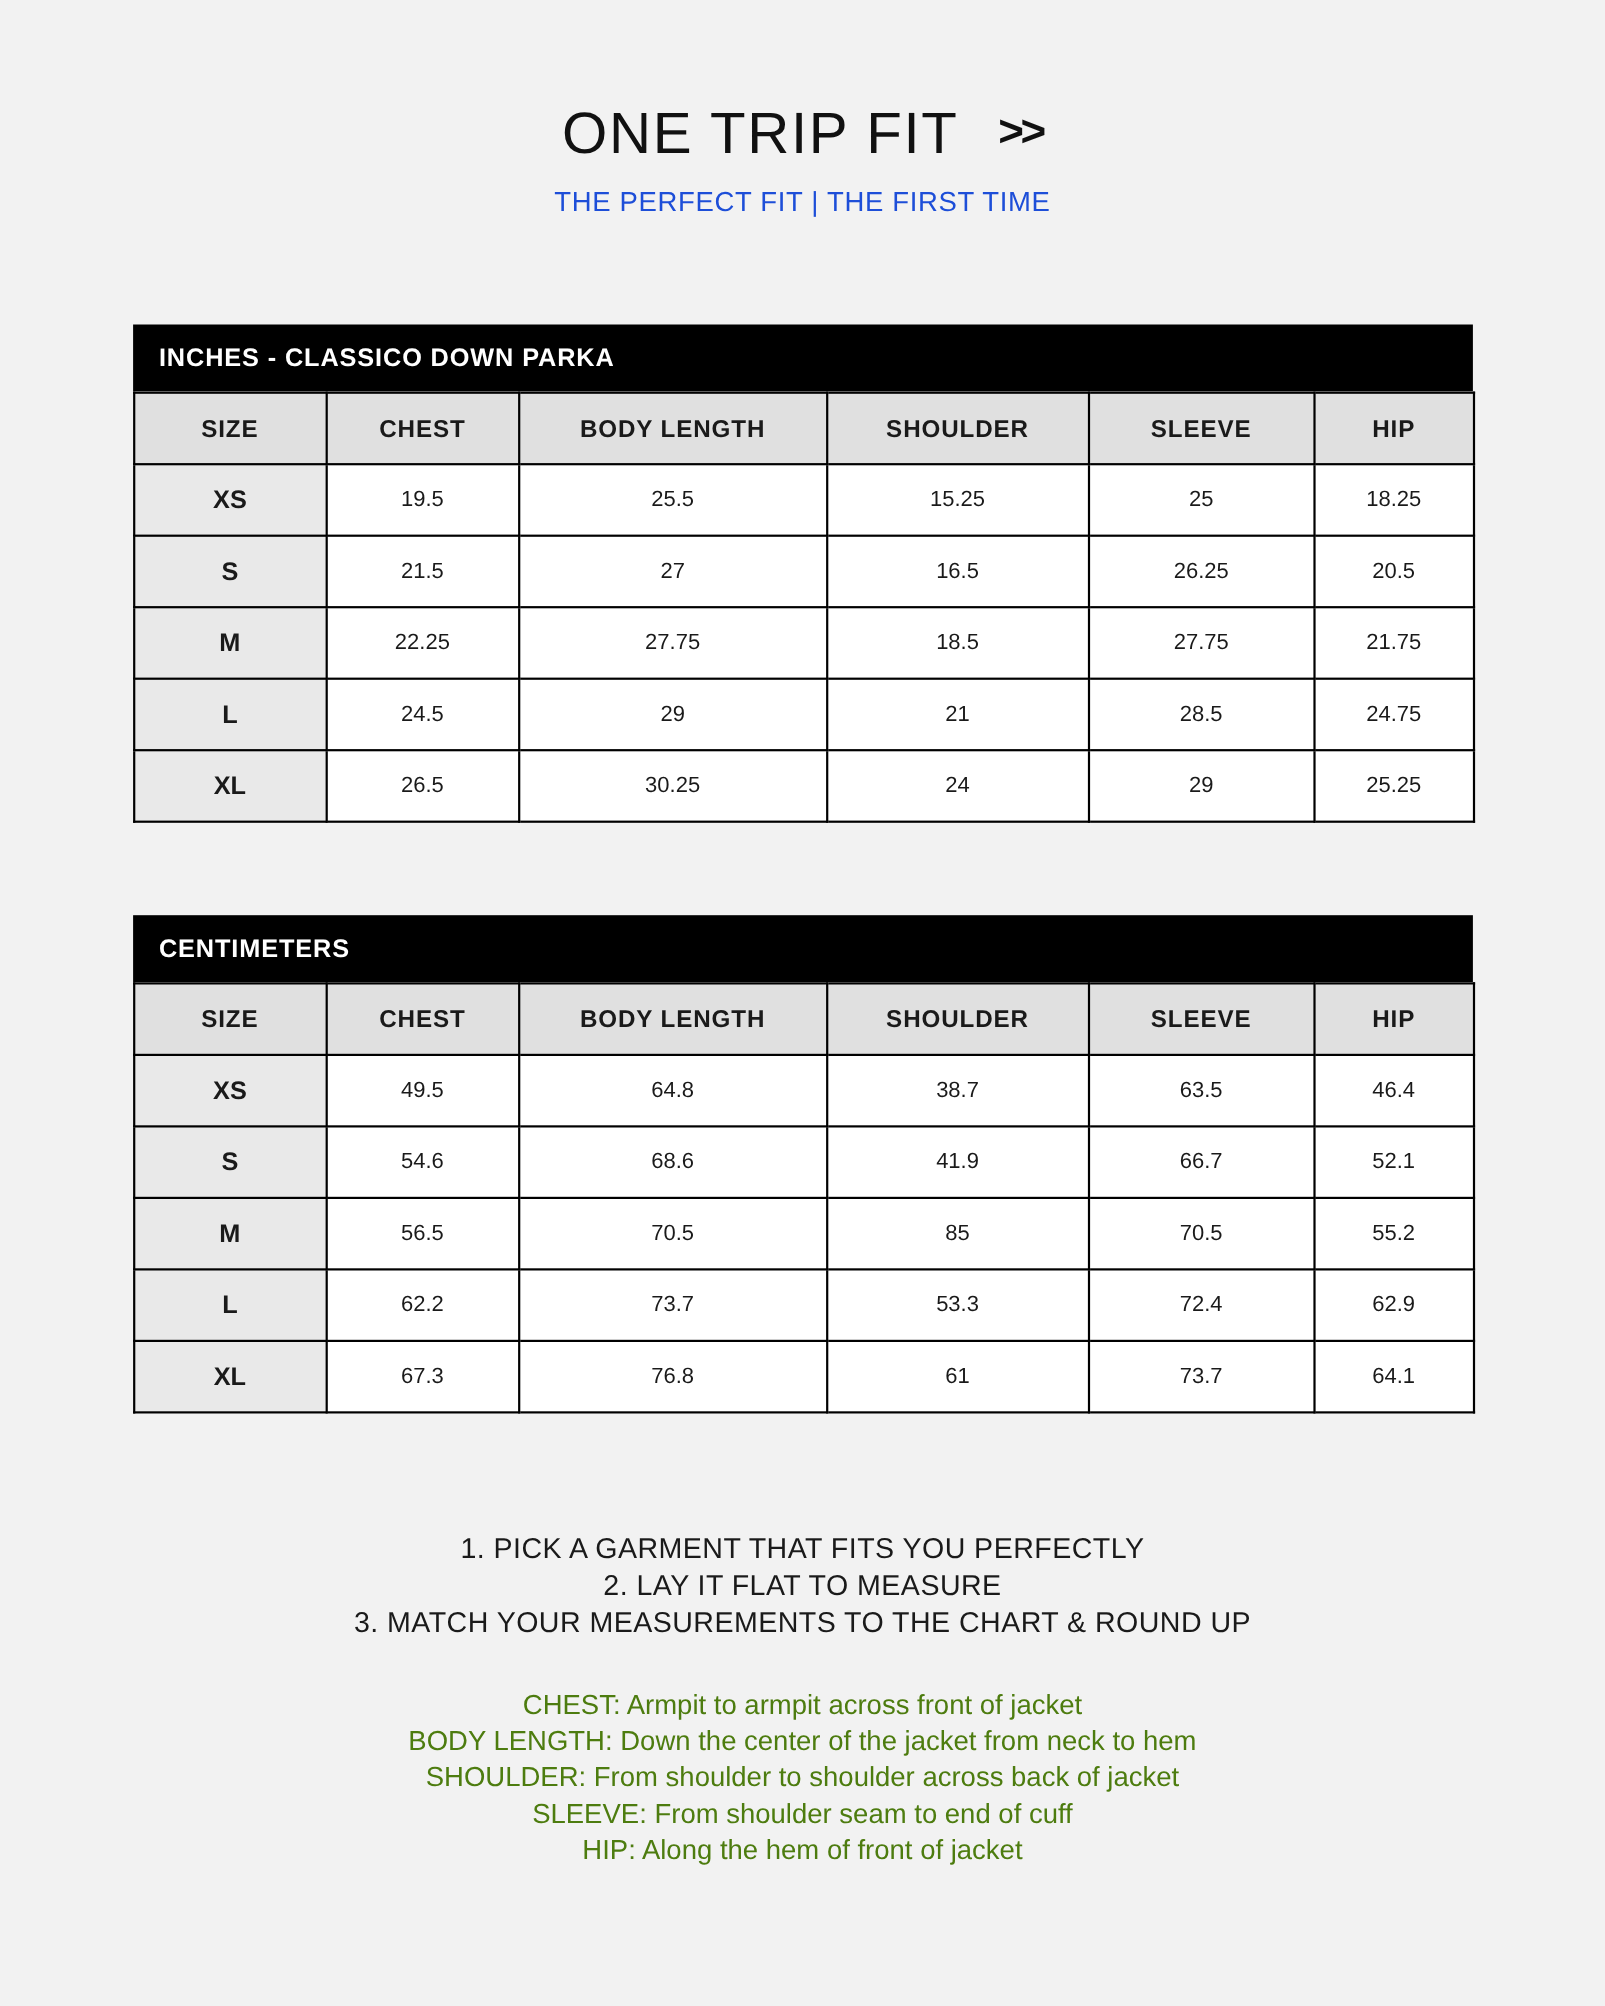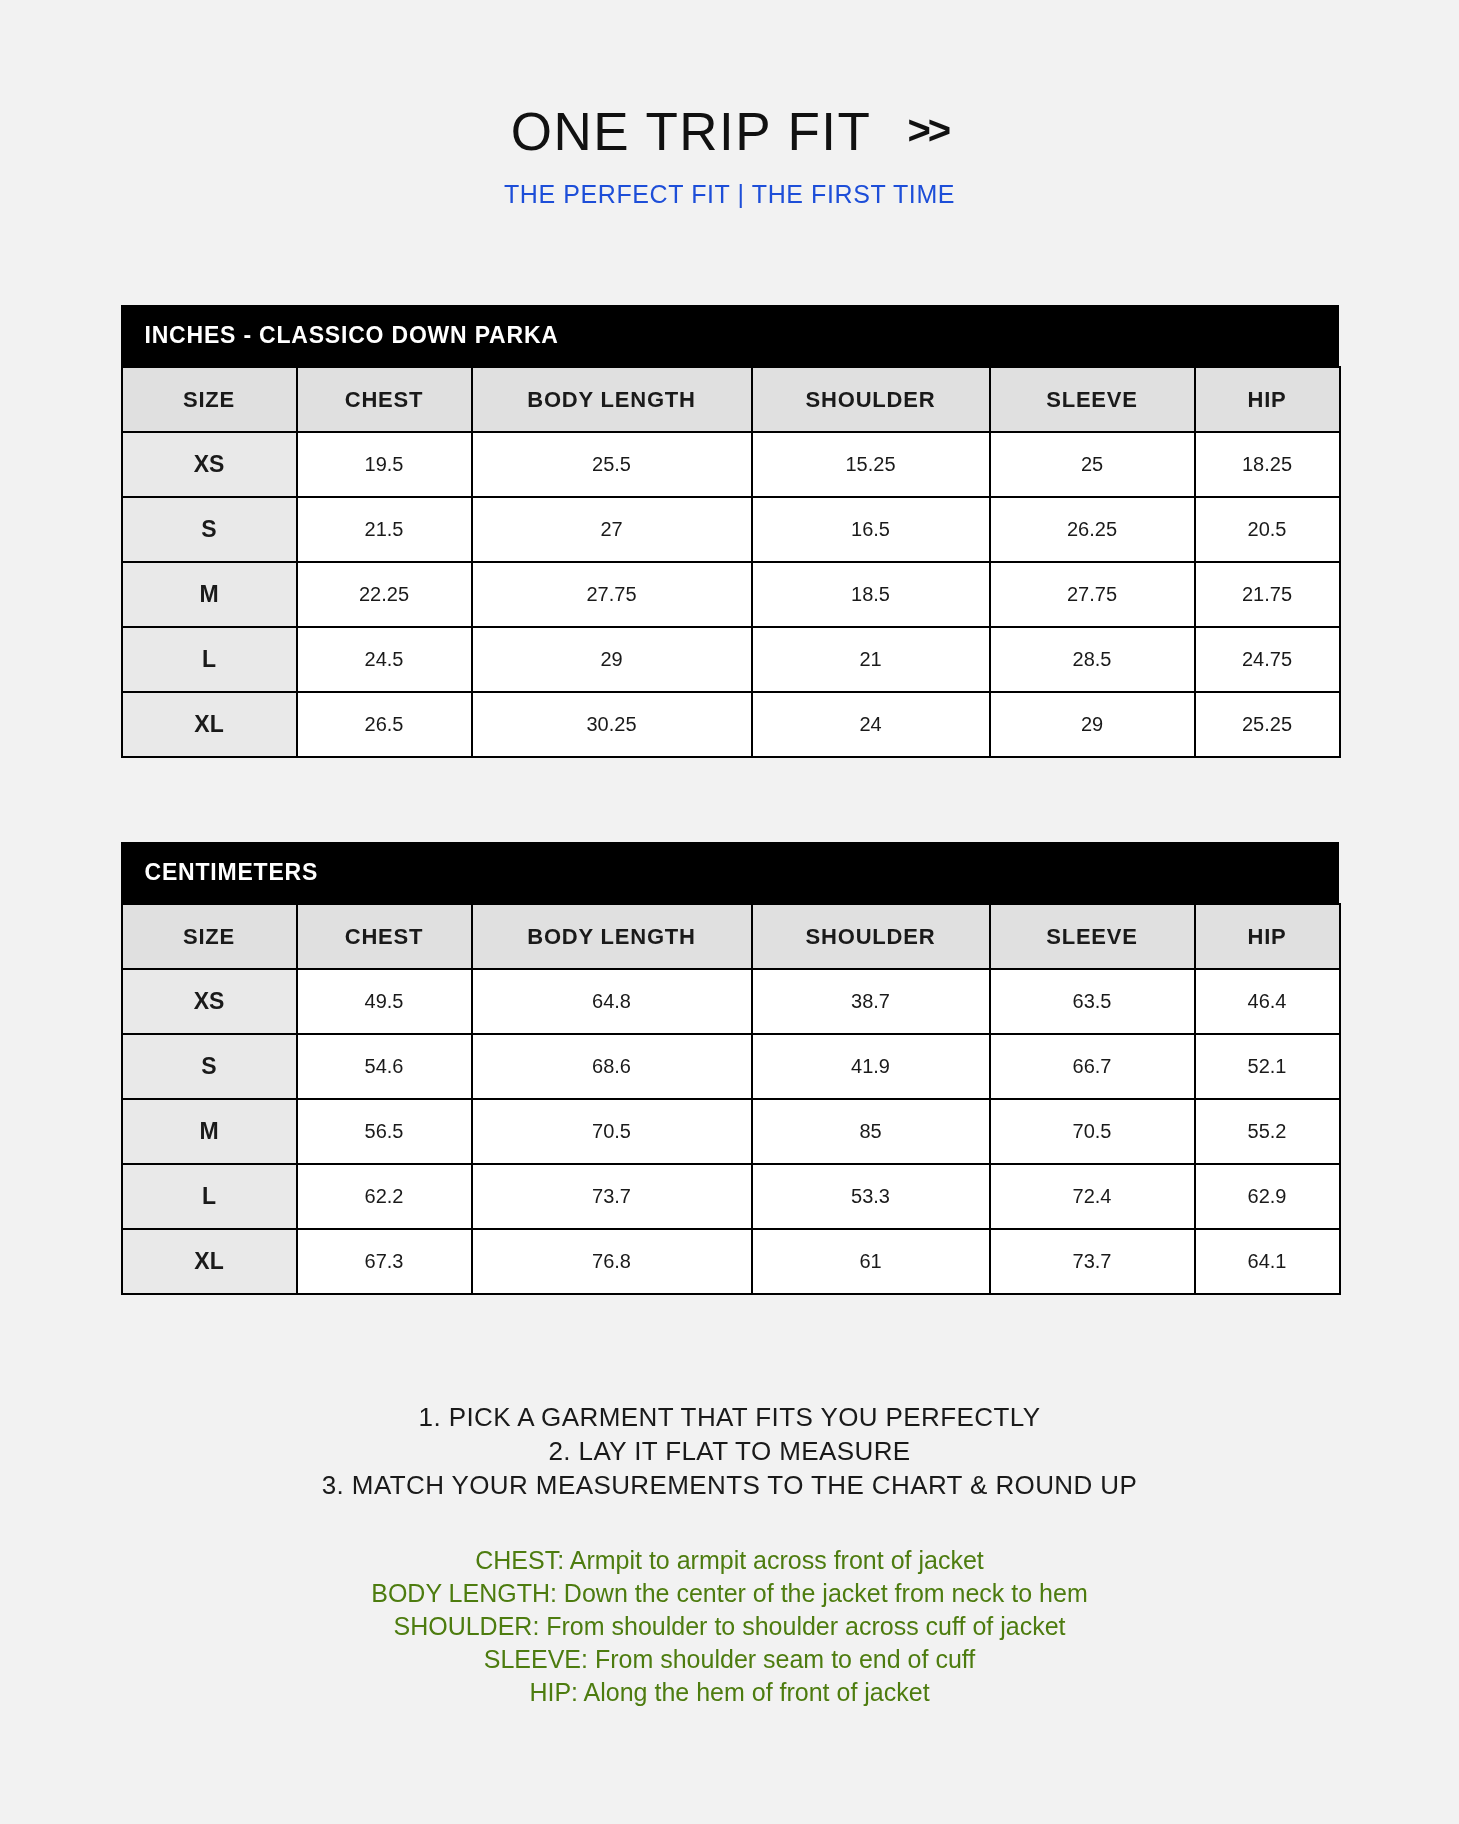--- a/index.html
+++ b/index.html
@@ -12,21 +12,21 @@
     background: #f2f2f2;
     font-family: "Liberation Sans", sans-serif;
     color: #1a1a1a;
     overflow: hidden;
   }
   .page {
     width: 1459px;
     height: 1824px;
     position: relative;
     box-sizing: border-box;
-    padding: 13px 120px;
+    padding: 3px 120px;
   }
 
   
   .header {
     text-align: center;
     padding-top: 92px;
   }
   .title-row {
     display: flex;
     align-items: center;
@@ -283,19 +283,19 @@
 
   <div class="instructions">
     <div class="steps">
       <p>1. PICK A GARMENT THAT FITS YOU PERFECTLY</p>
       <p>2. LAY IT FLAT TO MEASURE</p>
       <p>3. MATCH YOUR MEASUREMENTS TO THE CHART &amp; ROUND UP</p>
     </div>
     <div class="defs">
       <p class="term">CHEST: Armpit to armpit across front of jacket</p>
       <p class="term">BODY LENGTH: Down the center of the jacket from neck to hem</p>
-      <p class="term">SHOULDER: From shoulder to shoulder across cuff of jacket</p>
+      <p class="term">SHOULDER: From shoulder to shoulder across back of jacket</p>
       <p class="term">SLEEVE: From shoulder seam to end of cuff</p>
       <p class="term">HIP: Along the hem of front of jacket</p>
     </div>
   </div>
 
 </div>
 
 </body></html>

